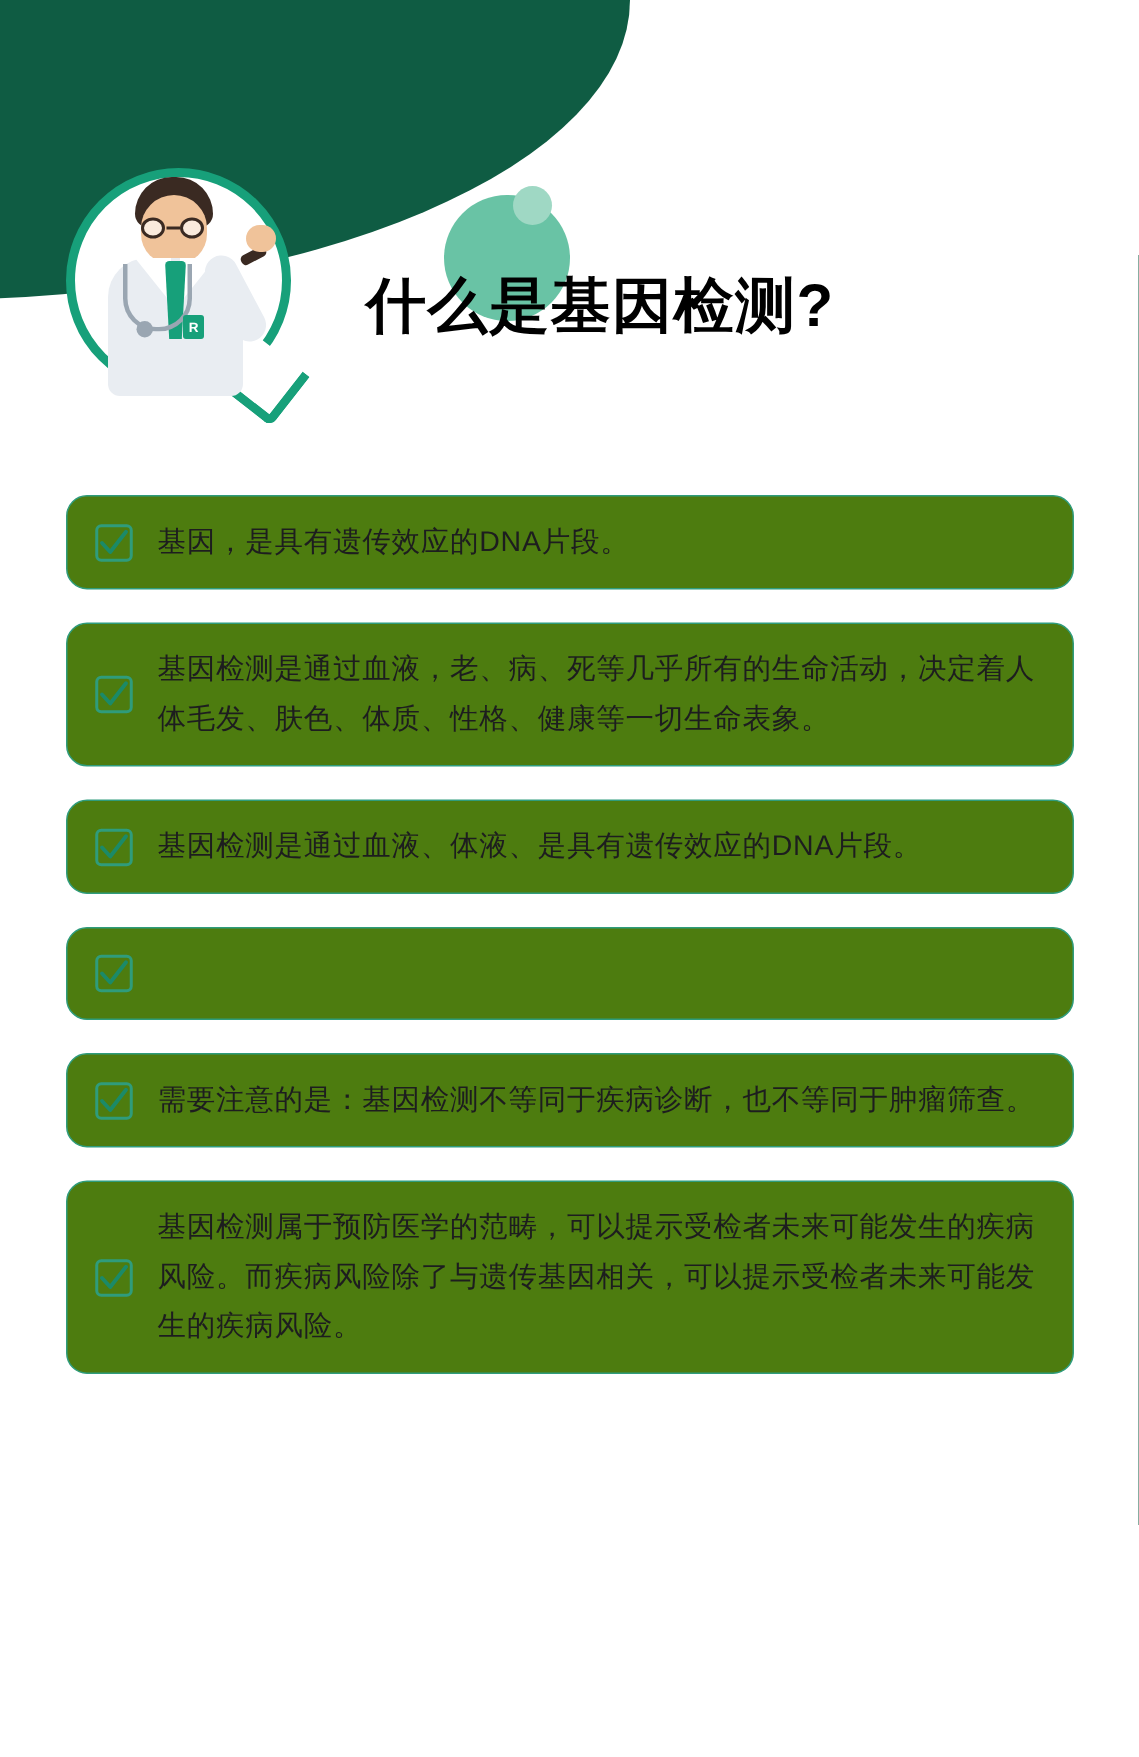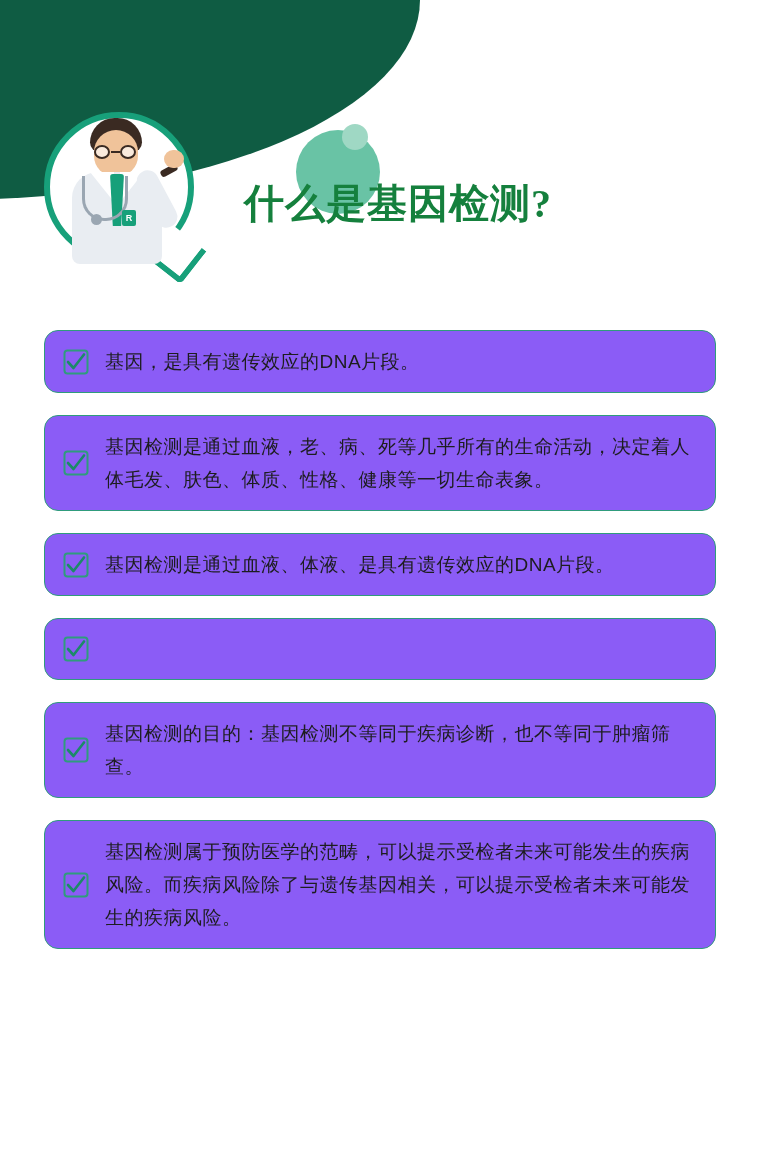--- a/index.html
+++ b/index.html
@@ -168,38 +168,37 @@
     width: 26px; height: 26px;
     border-radius: 50%;
     background: #9fd8c4;
   }
   .page-title {
     position: absolute;
     left: 6px;
     top: 46px;
     font-size: 40px;
     font-weight: bold;
-    color: #15803d;
+    color: #000000;
     letter-spacing: 1px;
     white-space: nowrap;
-    font-family: Liberation Serif, serif;
   }
 
   
   .cards {
     position: absolute;
     left: 44px;
     top: 330px;
     width: 672px;
   }
   .card {
     position: relative;
     border: 1.5px solid #2f9c7c;
     border-radius: 14px;
-    background: #8b5cf6;
+    background: #4d7c0f;
     margin-bottom: 22px;
     display: flex;
     align-items: center;
     padding: 14px 20px 14px 18px;
     box-sizing: border-box;
     min-height: 62px;
   }
   .check {
     flex: 0 0 auto;
     width: 26px;
@@ -297,21 +296,21 @@
     </span>
   </div>
 
   <div class="card">
     <span class="check">
       <svg width="26" height="26" viewBox="0 0 26 26" aria-hidden="true">
         <rect x="1.5" y="1.5" width="23" height="23" rx="3" fill="none" stroke="#2f9c7c" stroke-width="2"></rect>
         <path d="M5 13 L10.5 19 L21 5.5" fill="none" stroke="#1b8a68" stroke-width="2.6" stroke-linecap="round" stroke-linejoin="round"></path>
       </svg>
     </span>
-    <span class="card-text">基因检测的目的：基因检测不等同于疾病诊断，也不等同于肿瘤筛查。</span>
+    <span class="card-text">需要注意的是：基因检测不等同于疾病诊断，也不等同于肿瘤筛查。</span>
   </div>
 
   <div class="card">
     <span class="check">
       <svg width="26" height="26" viewBox="0 0 26 26" aria-hidden="true">
         <rect x="1.5" y="1.5" width="23" height="23" rx="3" fill="none" stroke="#2f9c7c" stroke-width="2"></rect>
         <path d="M5 13 L10.5 19 L21 5.5" fill="none" stroke="#1b8a68" stroke-width="2.6" stroke-linecap="round" stroke-linejoin="round"></path>
       </svg>
     </span>
     <span class="card-text">基因检测属于预防医学的范畴，可以提示受检者未来可能发生的疾病风险。而疾病风险除了与遗传基因相关，可以提示受检者未来可能发生的疾病风险。</span>

